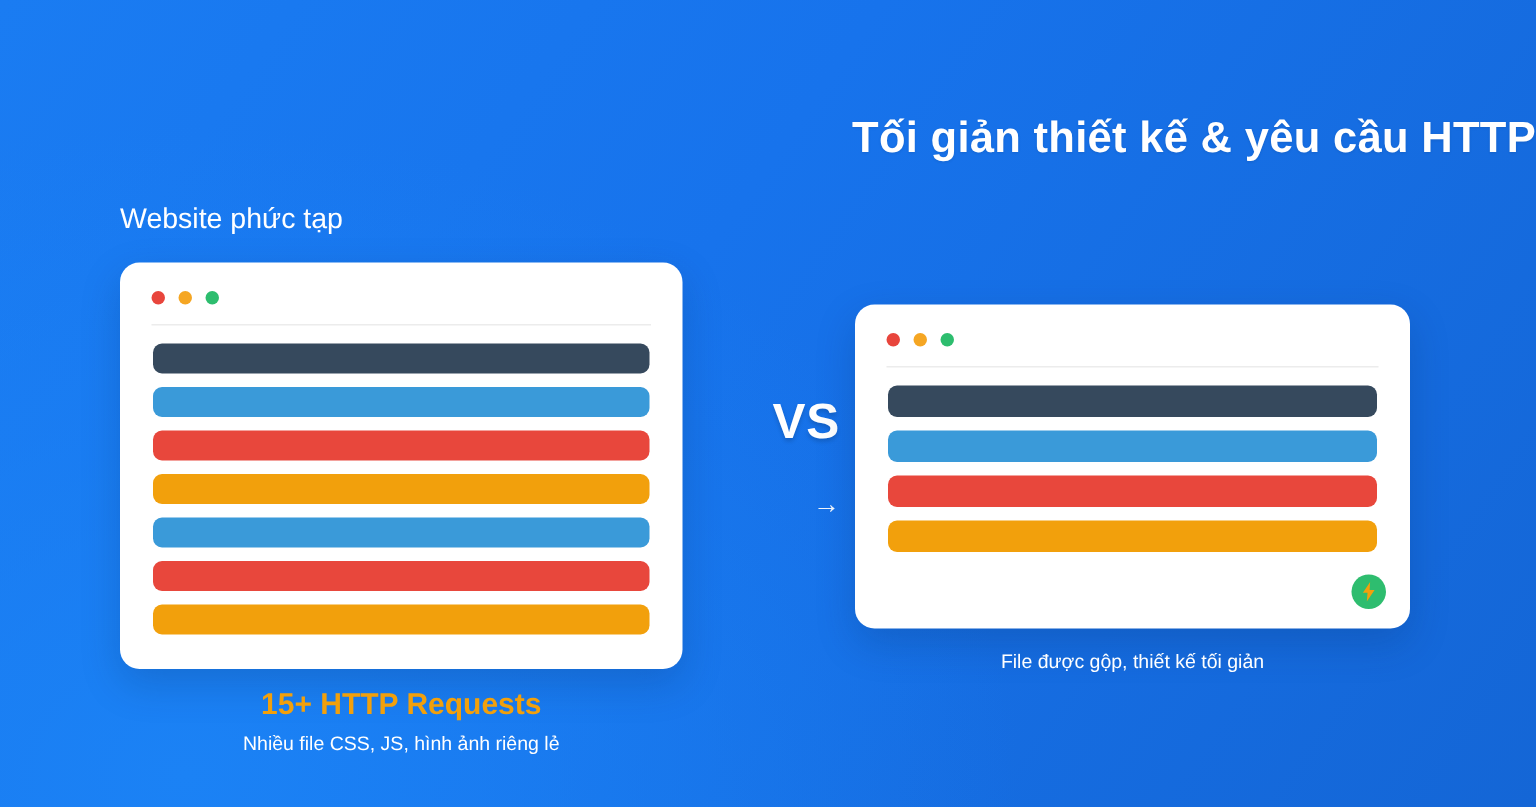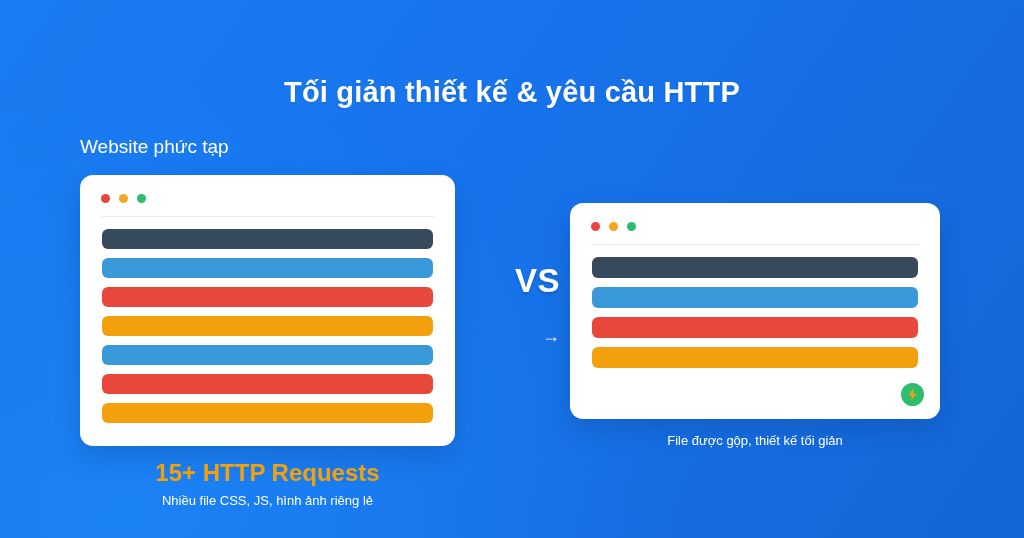--- a/index.html
+++ b/index.html
@@ -46,21 +46,21 @@
     white-space: nowrap;
     line-height: 1;
   }
 
   
   #title {
     position: absolute;
     left: 0;
     top: 75px;
     width: 1024px;
-    text-align: center;
+    text-align: right;
     color: #ffffff;
     font-size: 29px;
     font-weight: bold;
     letter-spacing: 0.2px;
     line-height: 1.2;
     text-shadow: 0 1px 2px rgba(0,0,0,0.10);
   }
 
   
   .panel-heading {
@@ -178,21 +178,21 @@
   
   .caption {
     position: absolute;
     text-align: center;
   }
   #caption-left  { left: 80px;  top: 457px; width: 375px; }
   #caption-right { left: 570px; top: 428px; width: 370px; }
 
   .caption-count {
     color: #f2a00c;
-    font-size: 24px;
+    font-size: 20px;
     font-weight: bold;
     line-height: 1.3;
     white-space: nowrap;
   }
   #caption-right .caption-count { font-size: 19px; }
 
   .caption-note {
     color: #ffffff;
     font-size: 13px;
     font-weight: normal;

